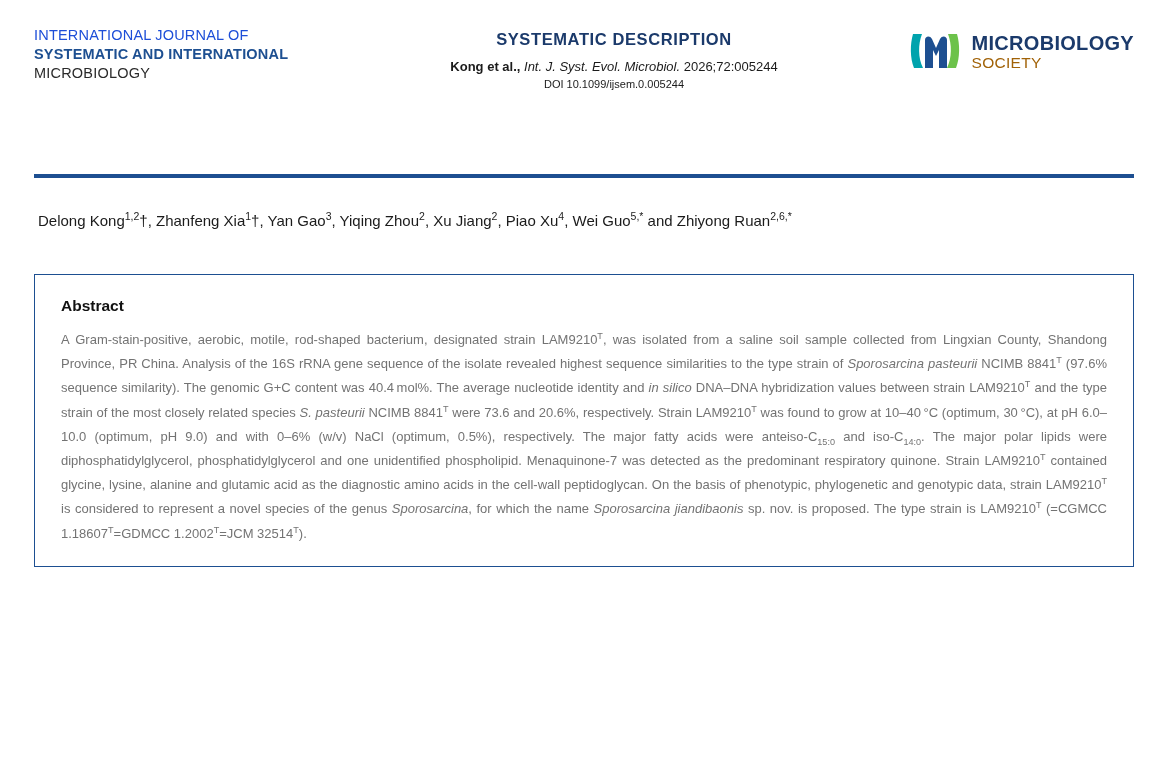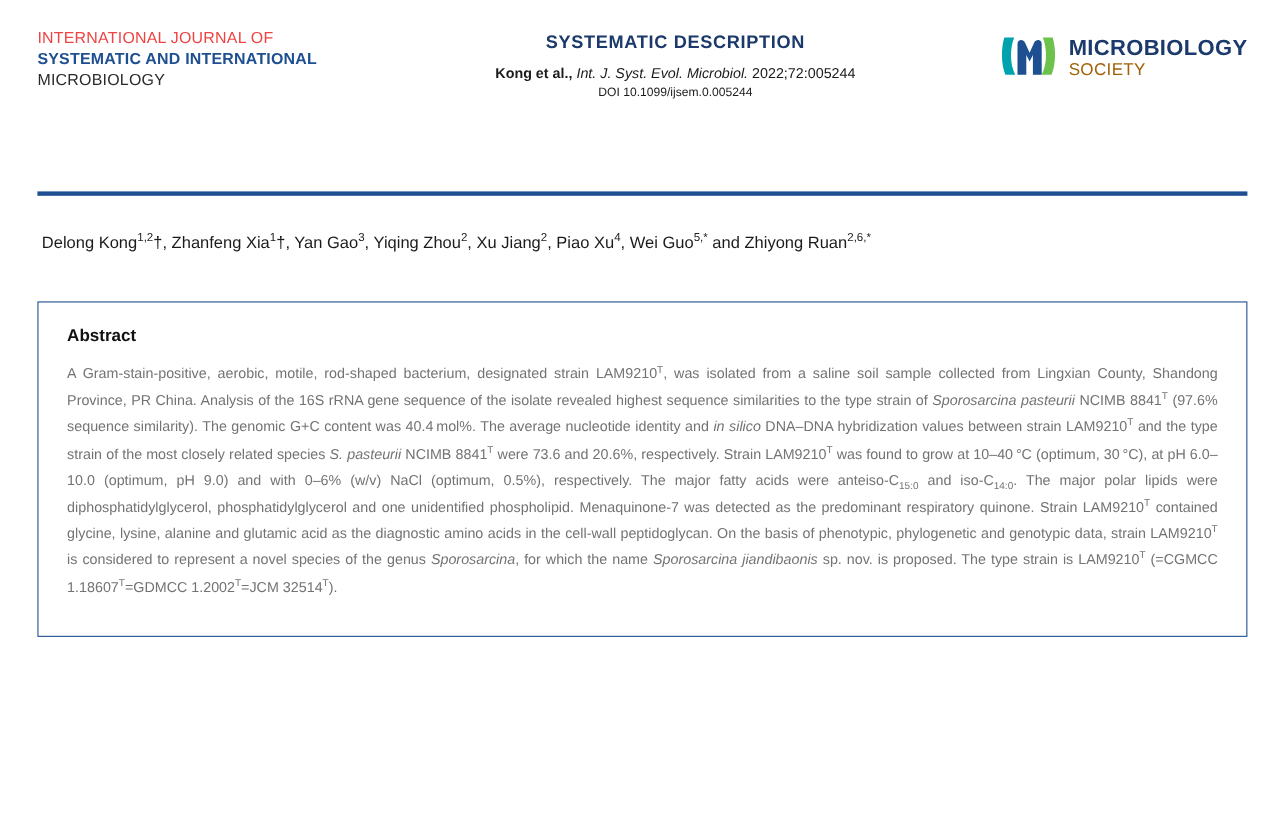--- a/index.html
+++ b/index.html
@@ -31,21 +31,21 @@
     height: 96px;
   }
   .journal-name {
     width: 300px;
     font-size: 14.5px;
     line-height: 19px;
     letter-spacing: .2px;
     color: #1b3a6b;
     font-weight: 400;
   }
-  .journal-name .ln1 { color: #ef4444; }
+  .journal-name .ln1 { color: #1d4ed8; }
   .journal-name .ln2 { color: #1d4f91; font-weight: 700; }
   .journal-name .ln3 { color: #2a2a2a; }
 
   .center-head {
     flex: 1;
     text-align: center;
     padding-top: 4px;
   }
   .center-head .kicker {
     font-size: 16.5px;
@@ -114,21 +114,21 @@
     font-size: 15px;
     line-height: 22px;
     color: #1b1b1b;
   }
   sup { font-size: 70%; vertical-align: super; line-height: 0; }
 
   
   .abstract-box {
     margin-top: 42px;
     border: 1.6px solid #1d4f91;
-    padding: 22px 26px 32px 26px;
+    padding: 22px 26px 20px 26px;
     box-sizing: border-box;
   }
   .abstract-title {
     font-size: 15.5px;
     font-weight: 700;
     color: #111;
     margin-bottom: 13px;
   }
   .abstract-body {
     font-size: 13px;
@@ -151,21 +151,21 @@
       <div class="ln1">INTERNATIONAL JOURNAL OF</div>
       <div class="ln2">SYSTEMATIC AND INTERNATIONAL</div>
       <div class="ln3">MICROBIOLOGY</div>
     </div>
 
     <div class="center-head">
       <div class="kicker">SYSTEMATIC DESCRIPTION</div>
       <div class="cite">
         <b>Kong et al.,</b>
         <i>Int. J. Syst. Evol. Microbiol.</i>
-        <span>2022;72:005244</span>
+        <span>2026;72:005244</span>
       </div>
       <div class="doi">DOI 10.1099/ijsem.0.005244</div>
     </div>
 
     <div class="brand">
       <span class="brand-mark">
         <svg width="54" height="44" viewBox="0 0 54 44" aria-hidden="true">
           <path d="M5 6 C2 16 2 30 6 40 L15 40 C10 30 10 16 14 6 Z" fill="#00a3ad"></path>
           <path d="M17 40 L17 12 C17 8 22 7 24 11 L28 20 L32 11 C34 7 39 8 39 12 L39 40 L31 40 L31 22 L28 28 L25 22 L25 40 Z" fill="#1d4f91"></path>
           <path d="M49 6 C52 16 52 30 48 40 L39 40 C44 30 44 16 40 6 Z" fill="#6cc24a"></path>

